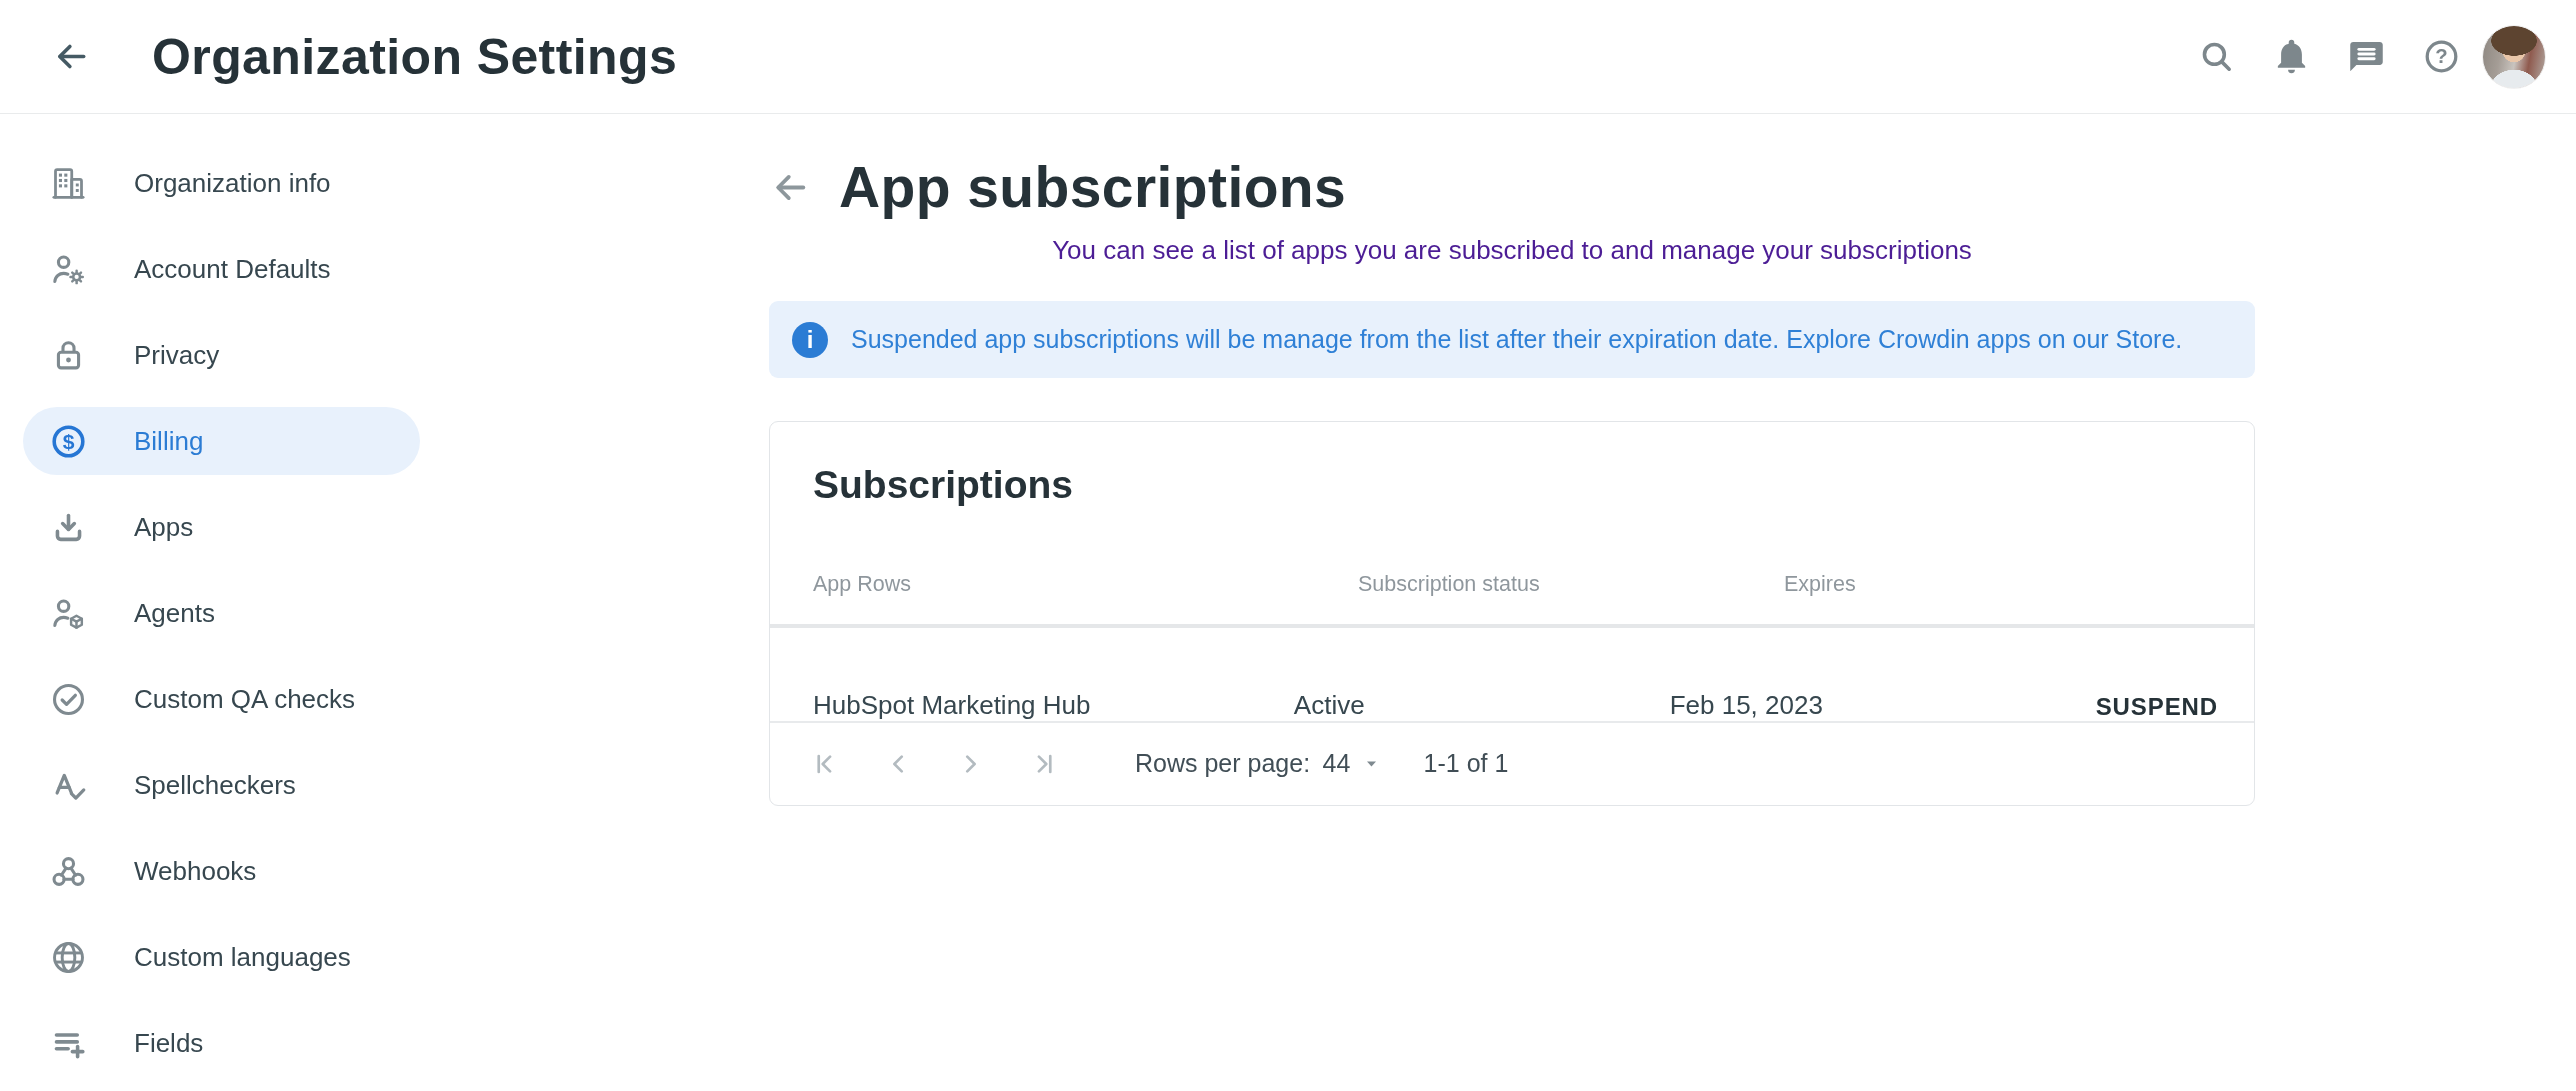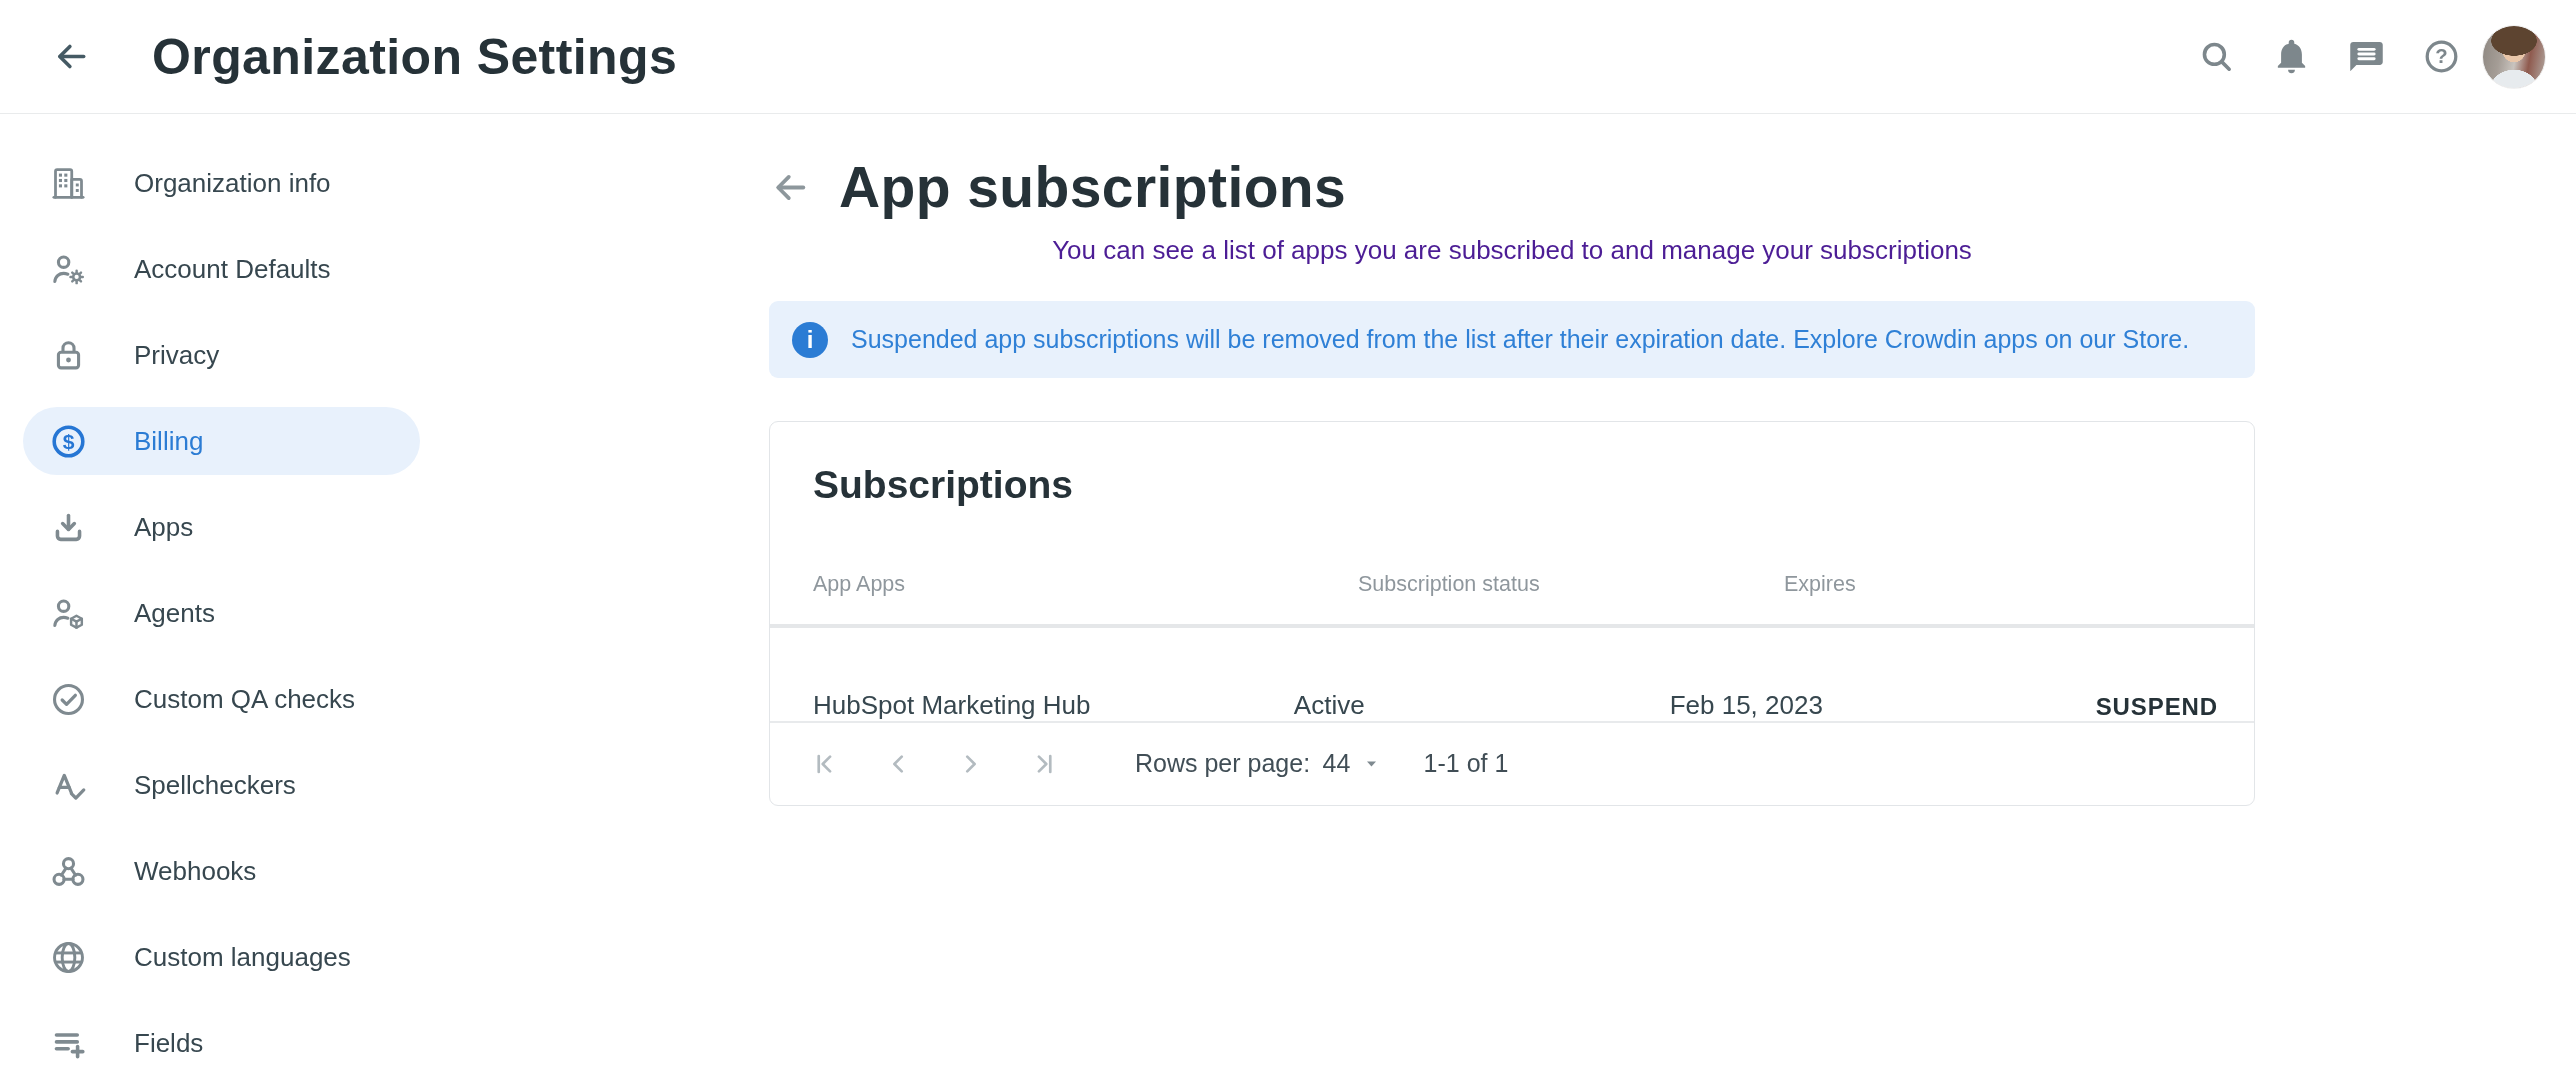--- a/index.html
+++ b/index.html
@@ -289,28 +289,28 @@
             </svg>
         </span>
       </div>
       <h2>App subscriptions</h2>
     </div>
 
     <div class="subtitle">You can see a list of apps you are subscribed to and manage your subscriptions</div>
 
     <div class="banner">
       <div class="info-icon">i</div>
-      <div class="banner-text">Suspended app subscriptions will be removed from the list after their expiration date. Explore Crowdin apps on our Store.</div>
+      <div class="banner-text">Suspended app subscriptions will be manage from the list after their expiration date. Explore Crowdin apps on our Store.</div>
     </div>
 
     <section class="card">
       <div class="card-title">Subscriptions</div>
 
       <div class="thead">
-        <div class="col-app">App Apps</div>
+        <div class="col-app">App Rows</div>
         <div class="col-status">Subscription status</div>
         <div class="col-exp">Expires</div>
       </div>
 
       <div class="thead-divider"></div>
 
       <div class="trow">
         <div class="col-app">HubSpot Marketing Hub</div>
         <div class="col-status">Active</div>
         <div class="col-exp" style="flex:0 0 auto; width:426px;">Feb 15, 2023</div>

